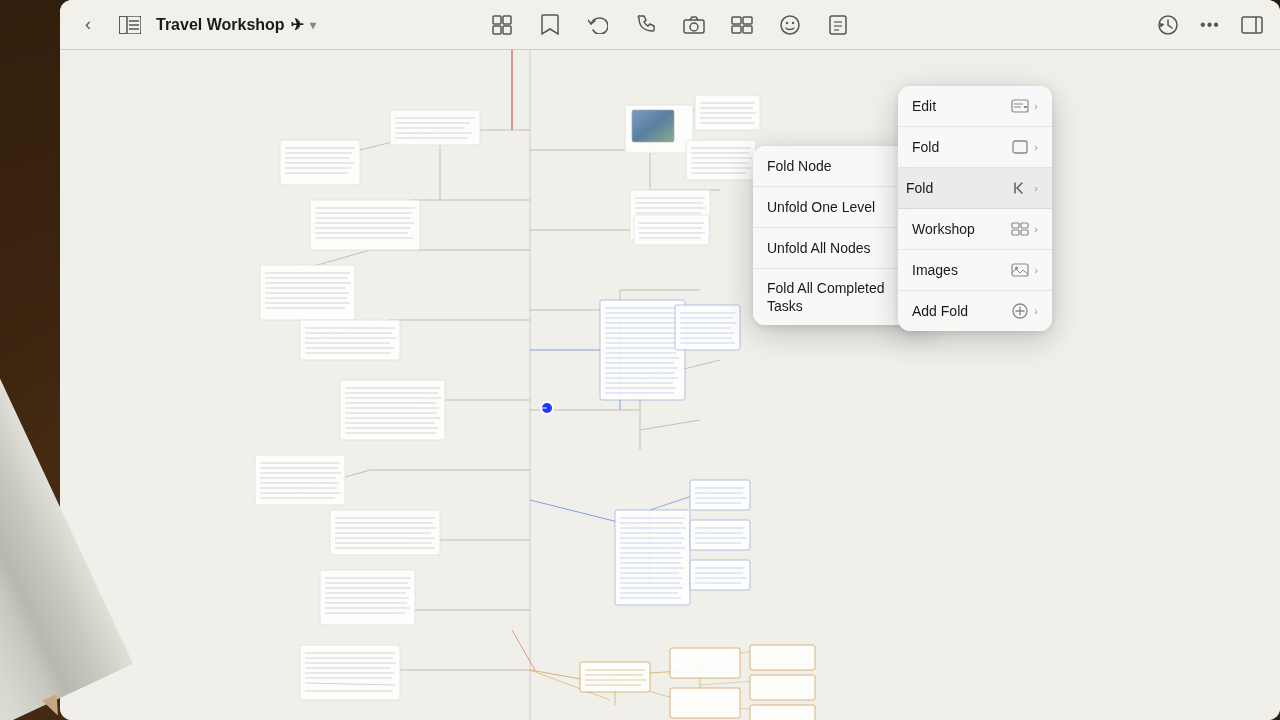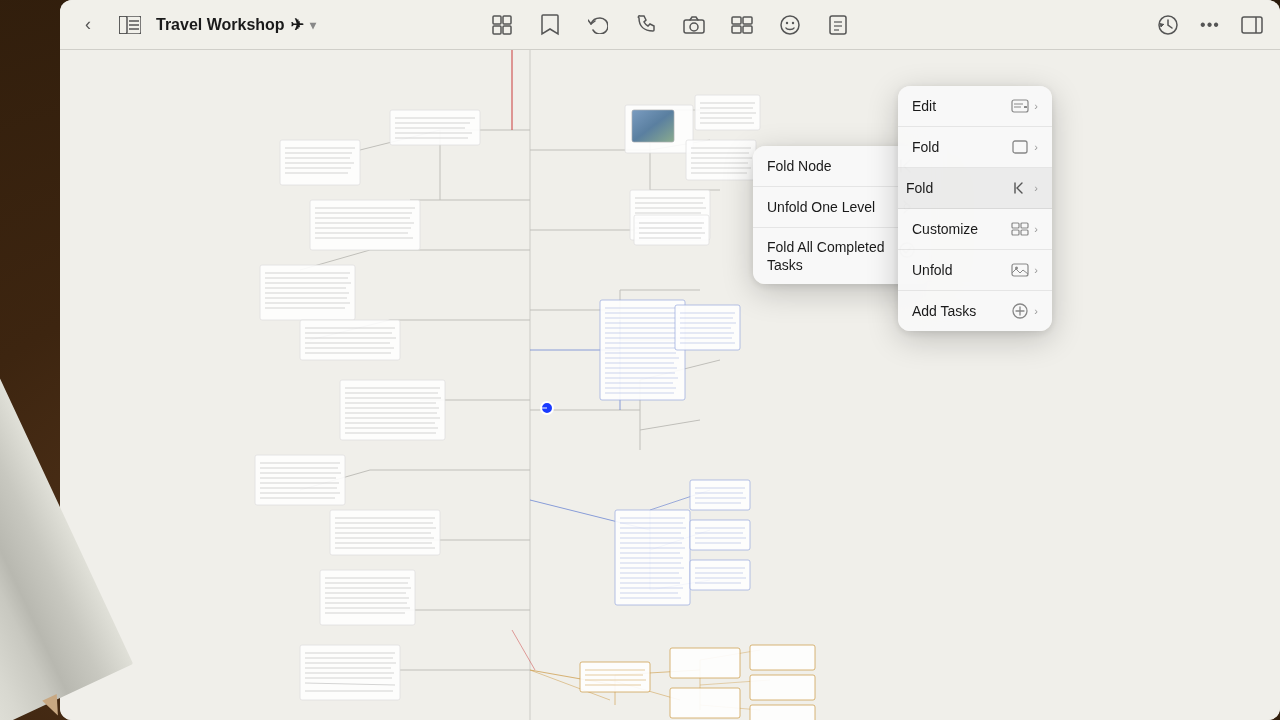--- a/index.html
+++ b/index.html
@@ -614,20 +614,29 @@
       </div>
       <div class="menu-item">
         <span class="menu-item-label">Unfold One Level</span>
         <span class="menu-item-icon">
           <svg width="18" height="16" viewBox="0 0 18 16">
             <polyline points="6,2 12,8 6,14" fill="none" stroke="#555" stroke-width="1.5" stroke-linecap="round"></polyline>
             <circle cx="9" cy="8" r="3" fill="none" stroke="#555" stroke-width="1"></circle>
           </svg>
         </span>
       </div>
+      <div class="menu-item">
+        <span class="menu-item-label">Unfold All Nodes</span>
+        <span class="menu-item-icon">
+          <svg width="18" height="16" viewBox="0 0 18 16">
+            <polyline points="4,2 10,8 4,14" fill="none" stroke="#555" stroke-width="1.5" stroke-linecap="round"></polyline>
+            <polyline points="9,2 15,8 9,14" fill="none" stroke="#555" stroke-width="1.5" stroke-linecap="round"></polyline>
+          </svg>
+        </span>
+      </div>
       <div class="menu-item" style="align-items: flex-start; padding-top:10px; padding-bottom:10px;">
         <span class="menu-item-label" style="line-height:1.3;">Fold All Completed<br>Tasks</span>
         <span class="menu-item-icon" style="margin-top:2px;">
           <svg width="18" height="16" viewBox="0 0 18 16">
             <circle cx="9" cy="8" r="7" fill="none" stroke="#555" stroke-width="1.3"></circle>
             <polyline points="5,8 8,11 13,5" fill="none" stroke="#555" stroke-width="1.5" stroke-linecap="round" stroke-linejoin="round"></polyline>
           </svg>
         </span>
       </div>
     </div>
@@ -664,48 +673,48 @@
           <span class="menu-item-icon">
             <svg width="16" height="14" viewBox="0 0 16 14">
               <polyline points="10,2 5,7 10,12" fill="none" stroke="#555" stroke-width="1.4" stroke-linecap="round"></polyline>
               <line x1="3" y1="2" x2="3" y2="12" stroke="#555" stroke-width="1.4" stroke-linecap="round"></line>
             </svg>
           </span>
           <span class="menu-item-arrow">›</span>
         </div>
       </div>
       <div class="menu-item">
-        <span class="menu-item-label">Customize</span>
+        <span class="menu-item-label">Workshop</span>
         <div style="display:flex;align-items:center;gap:4px">
           <span class="menu-item-icon">
             <svg width="18" height="14" viewBox="0 0 18 14">
               <rect x="1" y="1" width="7" height="5" rx="1" fill="none" stroke="#888" stroke-width="1.2"></rect>
               <rect x="10" y="1" width="7" height="5" rx="1" fill="none" stroke="#888" stroke-width="1.2"></rect>
               <rect x="1" y="8" width="7" height="5" rx="1" fill="none" stroke="#888" stroke-width="1.2"></rect>
               <rect x="10" y="8" width="7" height="5" rx="1" fill="none" stroke="#888" stroke-width="1.2"></rect>
             </svg>
           </span>
           <span class="menu-item-arrow">›</span>
         </div>
       </div>
       <div class="menu-item">
-        <span class="menu-item-label">Unfold</span>
+        <span class="menu-item-label">Images</span>
         <div style="display:flex;align-items:center;gap:4px">
           <span class="menu-item-icon">
             <svg width="18" height="14" viewBox="0 0 18 14">
               <rect x="1" y="1" width="16" height="12" rx="2" fill="none" stroke="#888" stroke-width="1.2"></rect>
               <circle cx="5.5" cy="5" r="1.5" fill="#888"></circle>
               <polyline points="1,10 5,6 9,10 12,7 17,11" fill="none" stroke="#888" stroke-width="1"></polyline>
             </svg>
           </span>
           <span class="menu-item-arrow">›</span>
         </div>
       </div>
       <div class="menu-item">
-        <span class="menu-item-label">Add Tasks</span>
+        <span class="menu-item-label">Add Fold</span>
         <div style="display:flex;align-items:center;gap:4px">
           <span class="menu-item-icon">
             <svg width="16" height="16" viewBox="0 0 16 16">
               <circle cx="8" cy="8" r="7" fill="none" stroke="#888" stroke-width="1.3"></circle>
               <line x1="8" y1="4" x2="8" y2="12" stroke="#888" stroke-width="1.3" stroke-linecap="round"></line>
               <line x1="4" y1="8" x2="12" y2="8" stroke="#888" stroke-width="1.3" stroke-linecap="round"></line>
             </svg>
           </span>
           <span class="menu-item-arrow">›</span>
         </div>

